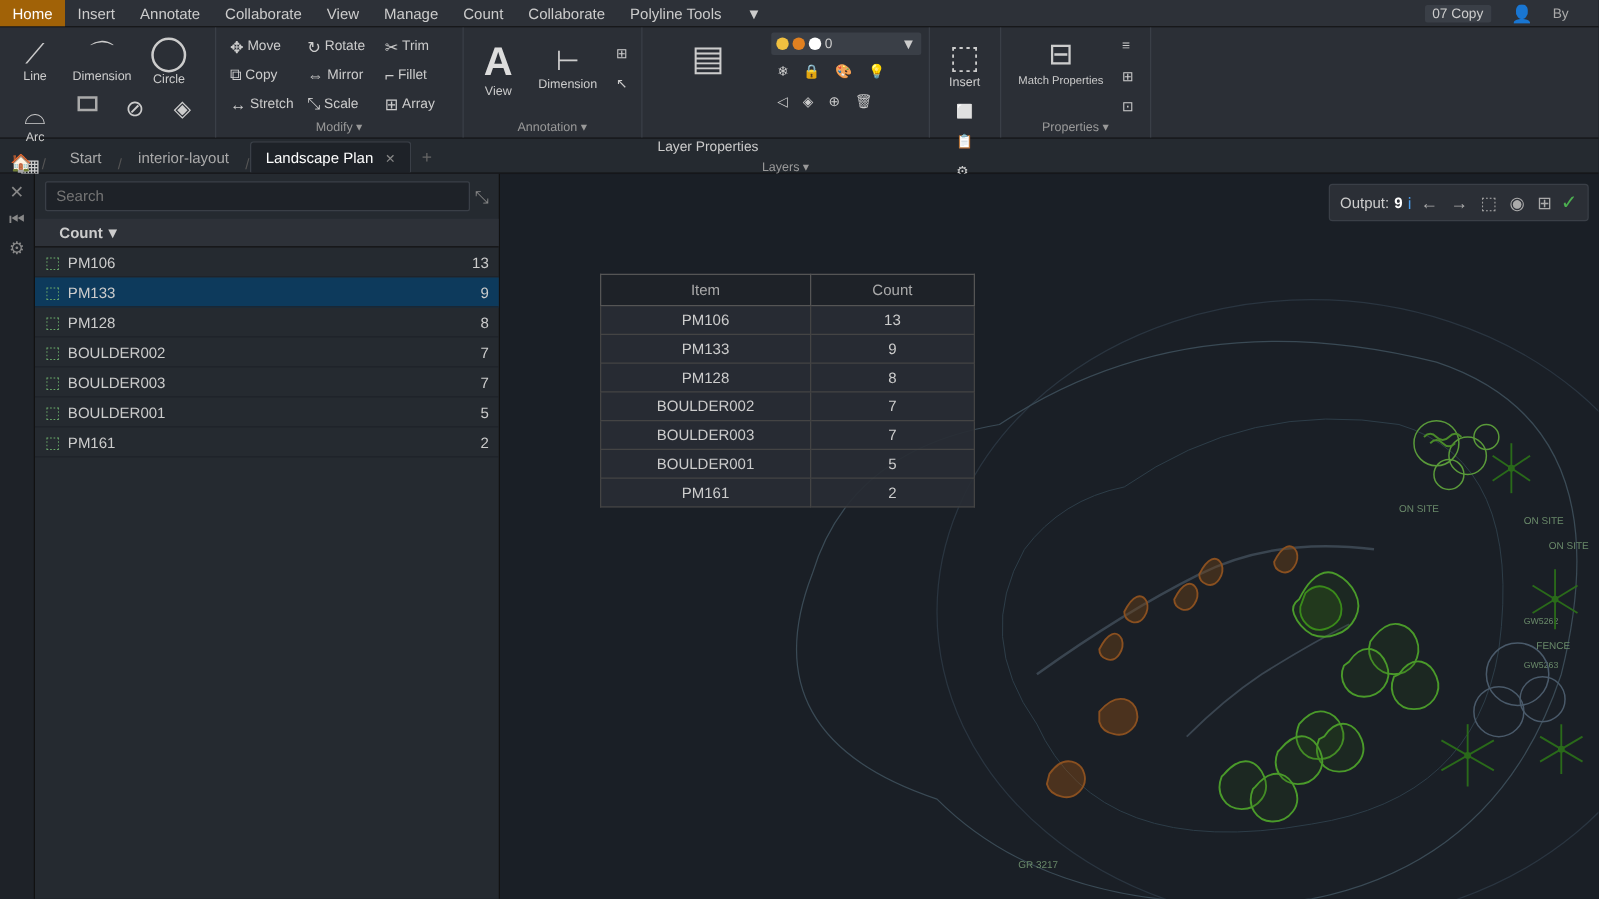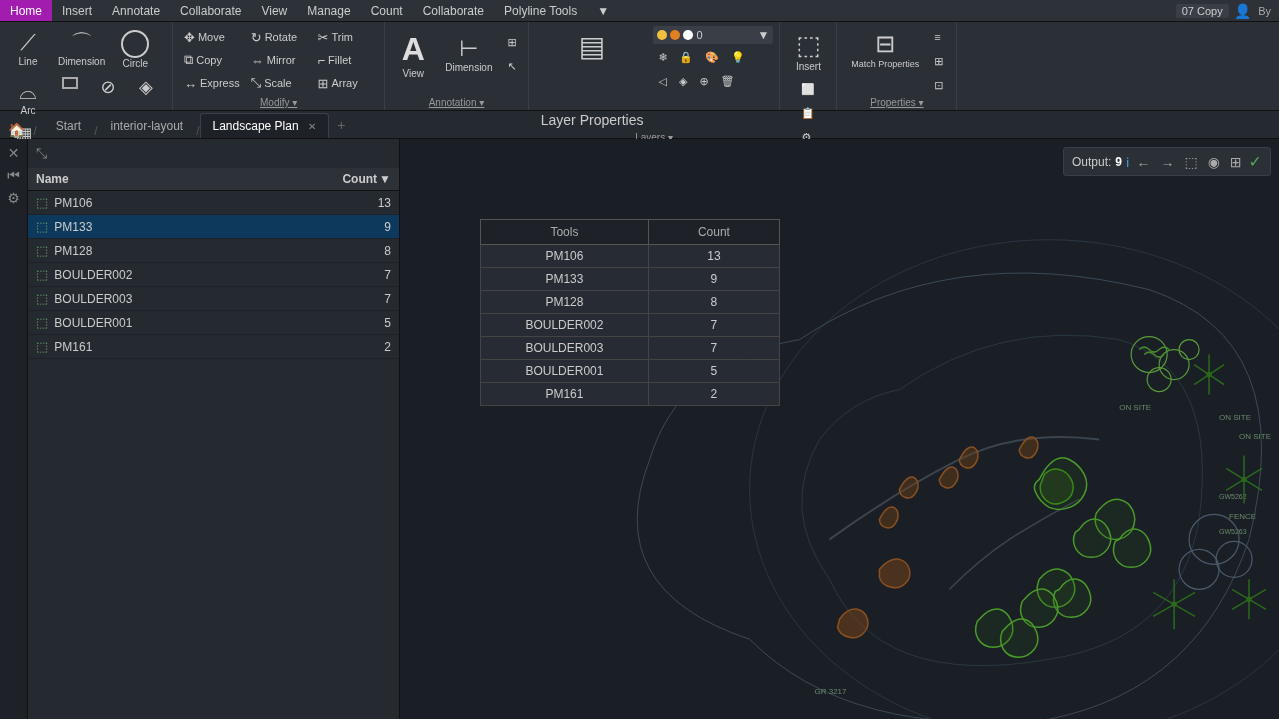--- a/index.html
+++ b/index.html
@@ -1,27 +1,27 @@
 <!DOCTYPE html>
 <html><head>
   <meta charset="utf-8">
   <style>
     * { box-sizing: border-box; margin: 0; padding: 0; }
     body { background: #1e2228; color: #ccc; font-family: 'Segoe UI', Arial, sans-serif; font-size: 12px; width: 1279px; height: 719px; overflow: hidden; }
 
     
     .menu-bar { display: flex; background: #2d3138; height: 22px; align-items: center; border-bottom: 1px solid #111; }
     .menu-item { padding: 0 10px; height: 100%; display: flex; align-items: center; color: #ccc; font-size: 12px; cursor: pointer; }
-    .menu-item.active { background: #a21caf; color: #fff; }
+    .menu-item.active { background: #a16207; color: #fff; }
 
     
     .ribbon { background: #2b2f36; border-bottom: 1px solid #111; display: flex; flex-direction: column; }
     .ribbon-content { display: flex; height: 88px; align-items: stretch; }
     .ribbon-group { display: flex; flex-direction: column; align-items: center; border-right: 1px solid #3a3f47; padding: 4px 6px 0 6px; }
-    .ribbon-group-label { font-size: 10px; color: #999; margin-top: auto; padding-bottom: 2px; text-decoration: underline; }
+    .ribbon-group-label { font-size: 10px; color: #999; margin-top: auto; padding-bottom: 2px; }
     .ribbon-tools { display: flex; flex-wrap: wrap; gap: 2px; align-items: flex-start; }
     .ribbon-btn { display: flex; flex-direction: column; align-items: center; justify-content: center; padding: 2px 4px; cursor: pointer; color: #ccc; font-size: 10px; min-width: 36px; border-radius: 2px; }
     .ribbon-btn .icon { font-size: 18px; line-height: 1.2; }
     .ribbon-btn-large { display: flex; flex-direction: column; align-items: center; justify-content: center; padding: 4px 6px; cursor: pointer; color: #ccc; font-size: 10px; min-width: 44px; border-radius: 2px; }
     .ribbon-btn-large .icon { font-size: 26px; line-height: 1.2; }
     .ribbon-btn-sm { display: flex; align-items: center; gap: 3px; padding: 1px 5px; cursor: pointer; color: #ccc; font-size: 11px; border-radius: 2px; white-space: nowrap; min-height: 22px; }
 
     
     .tabs-bar { display: flex; background: #252a30; height: 28px; align-items: flex-end; border-bottom: 1px solid #111; }
     .tab { padding: 5px 12px; font-size: 12px; color: #aaa; cursor: pointer; border-top: 1px solid transparent; border-left: 1px solid transparent; border-right: 1px solid transparent; border-radius: 3px 3px 0 0; }
@@ -74,21 +74,21 @@
   <div class="menu-item active">Home</div>
   <div class="menu-item">Insert</div>
   <div class="menu-item">Annotate</div>
   <div class="menu-item">Collaborate</div>
   <div class="menu-item">View</div>
   <div class="menu-item">Manage</div>
   <div class="menu-item">Count</div>
   <div class="menu-item">Collaborate</div>
   <div class="menu-item">Polyline Tools</div>
   <div class="menu-item">▼</div>
-  <div style="margin-left:auto; display:flex; align-items:center; padding-right:8px; gap:6px;">
+  <div style="margin-left:auto; display:flex; align-items:center; padding-right:24px; gap:16px;">
     <div style="background:#3a3f47; padding:1px 6px; border-radius:2px; font-size:11px;">07 Copy</div>
     <div style="color:#888; font-size:14px;">👤</div>
     <div style="font-size:11px; color:#aaa;">By</div>
   </div>
 </div>
 
 <div class="ribbon">
   <div class="ribbon-content">
 
     <div class="ribbon-group">
@@ -146,21 +146,21 @@
         <div class="ribbon-btn-sm">
           <span style="font-size:13px;">⇔</span>
           <span>Mirror</span>
         </div>
         <div class="ribbon-btn-sm">
           <span style="font-size:13px;">⌐</span>
           <span>Fillet</span>
         </div>
         <div class="ribbon-btn-sm">
           <span style="font-size:13px;">↔</span>
-          <span>Express</span>
+          <span>Stretch</span>
         </div>
         <div class="ribbon-btn-sm">
           <span style="font-size:13px;">⤡</span>
           <span>Scale</span>
         </div>
         <div class="ribbon-btn-sm">
           <span style="font-size:13px;">⊞</span>
           <span>Array</span>
         </div>
       </div>
@@ -186,21 +186,21 @@
             </div>
         </div>
       </div>
       <div class="ribbon-group-label">Annotation ▾</div>
     </div>
 
     <div class="ribbon-group" style="min-width:160px;">
       <div style="display:flex; gap:4px;">
         <div class="ribbon-btn-large">
           <span class="icon" style="font-size:28px;">▤</span>
-          <span style="font-size:14px; text-align:center;margin-top:48px;">Layer Properties</span>
+          <span style="font-size:11px; text-align:center;margin-top:48px;">Layer Properties</span>
         </div>
         <div style="display:flex; flex-direction:column; gap:2px;">
           <div style="display:flex; align-items:center; gap:3px; background:#3a3f47; padding:2px 4px; border-radius:2px; min-width:120px;">
             <span style="width:10px;height:10px;background:#f0c040;border-radius:50%;display:inline-block;"></span>
             <span style="width:10px;height:10px;background:#e08020;border-radius:50%;display:inline-block;"></span>
             <span style="width:10px;height:10px;background:#fff;border-radius:50%;display:inline-block;"></span>
             <span style="flex:1; font-size:11px; color:#ccc;">0</span>
             <span>▼</span>
           </div>
           <div style="display:flex; gap:2px;">
@@ -300,24 +300,24 @@
     <div class="sidebar-body">
 
       <div class="sidebar-icons">
         <span class="sidebar-icon">✕</span>
         <span class="sidebar-icon">⏮</span>
         <span class="sidebar-icon">⚙</span>
       </div>
 
       <div class="sidebar-list-area">
         <div class="search-row">
+          <input class="search-box" type="text" placeholder="Search" style="">
           <span class="expand-icon">⤡</span>
         </div>
         <div class="list-header">
-          <span class="list-header-name">Name</span>
           <span class="list-header-count">
             <span>Count</span>
             <span>▼</span>
           </span>
         </div>
 
         <div id="sidebar-list">
             <div class="list-item">
     <span class="list-item-icon">⬚</span>
     <span class="list-item-name">PM106</span>
@@ -467,21 +467,21 @@
       <span class="count-btn">→</span>
       <span class="count-btn">⬚</span>
       <span class="count-btn">◉</span>
       <span class="count-btn">⊞</span>
       <span class="count-btn-green">✓</span>
     </div>
 
     <table class="data-table">
       <thead>
         <tr>
-          <th>Tools</th>
+          <th>Item</th>
           <th>Count</th>
         </tr>
       </thead>
       <tbody id="table-body">
       <tr>
     <td>PM106</td>
     <td>13</td>
   </tr>
           <tr>
     <td>PM133</td>

